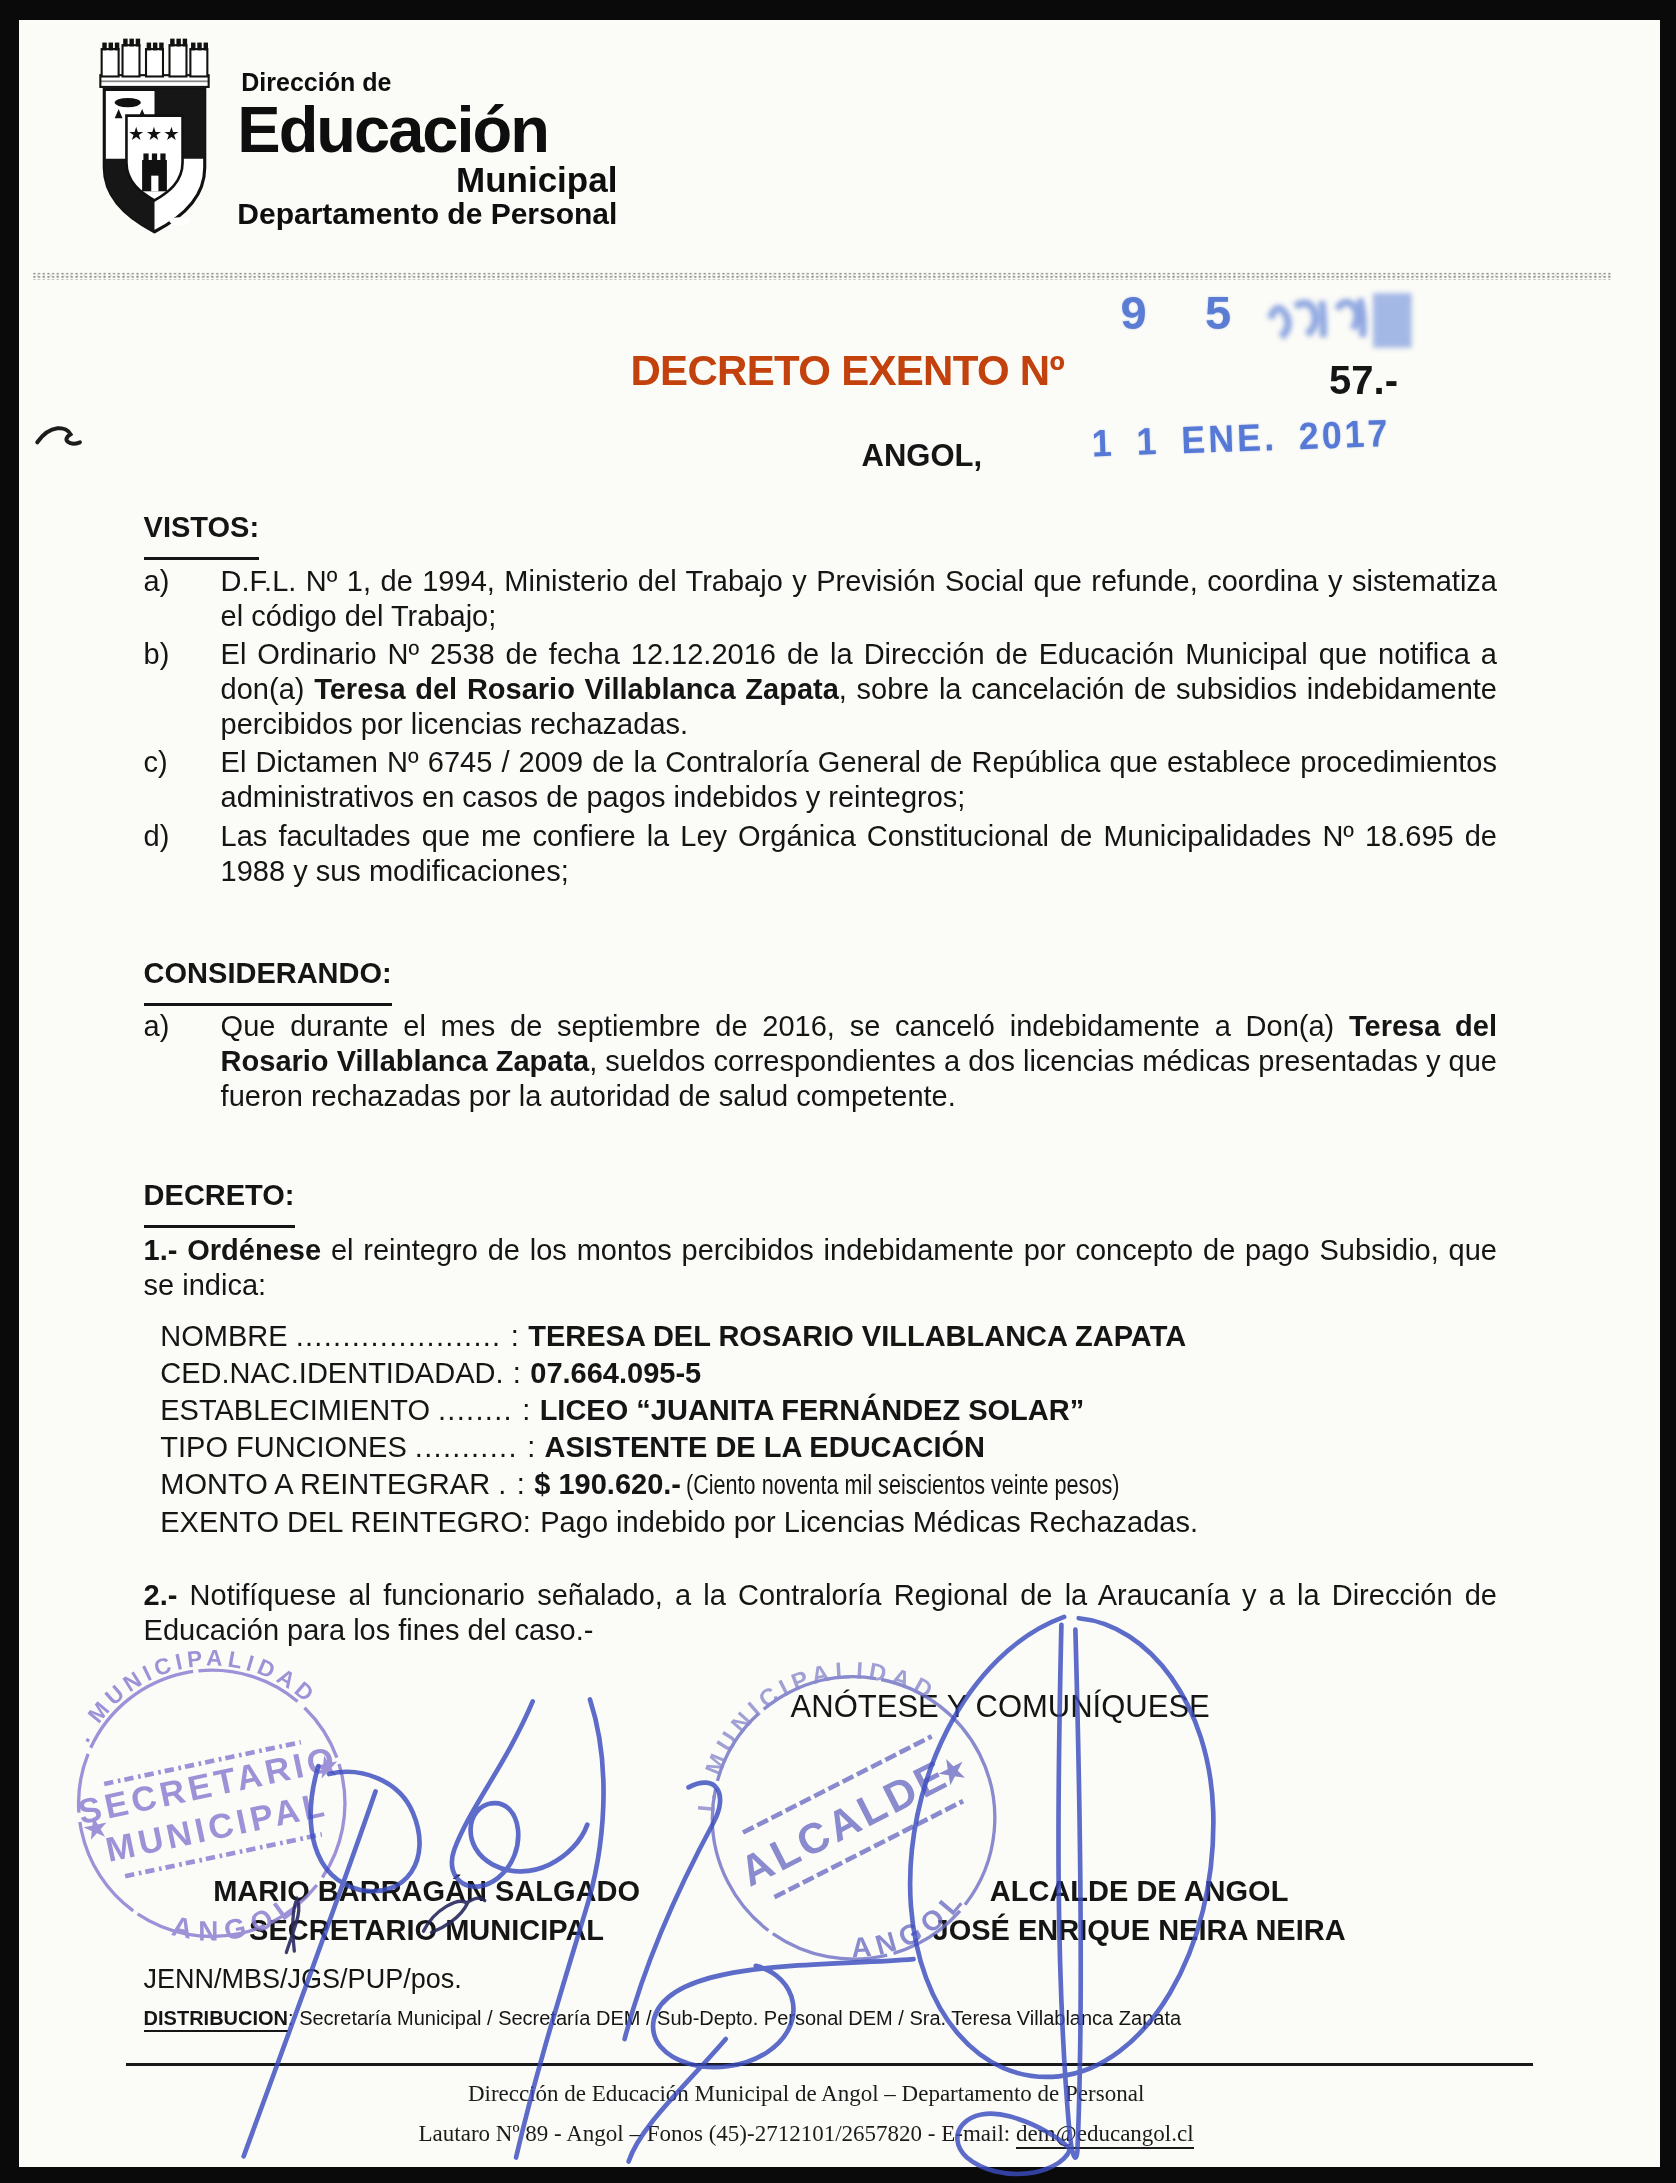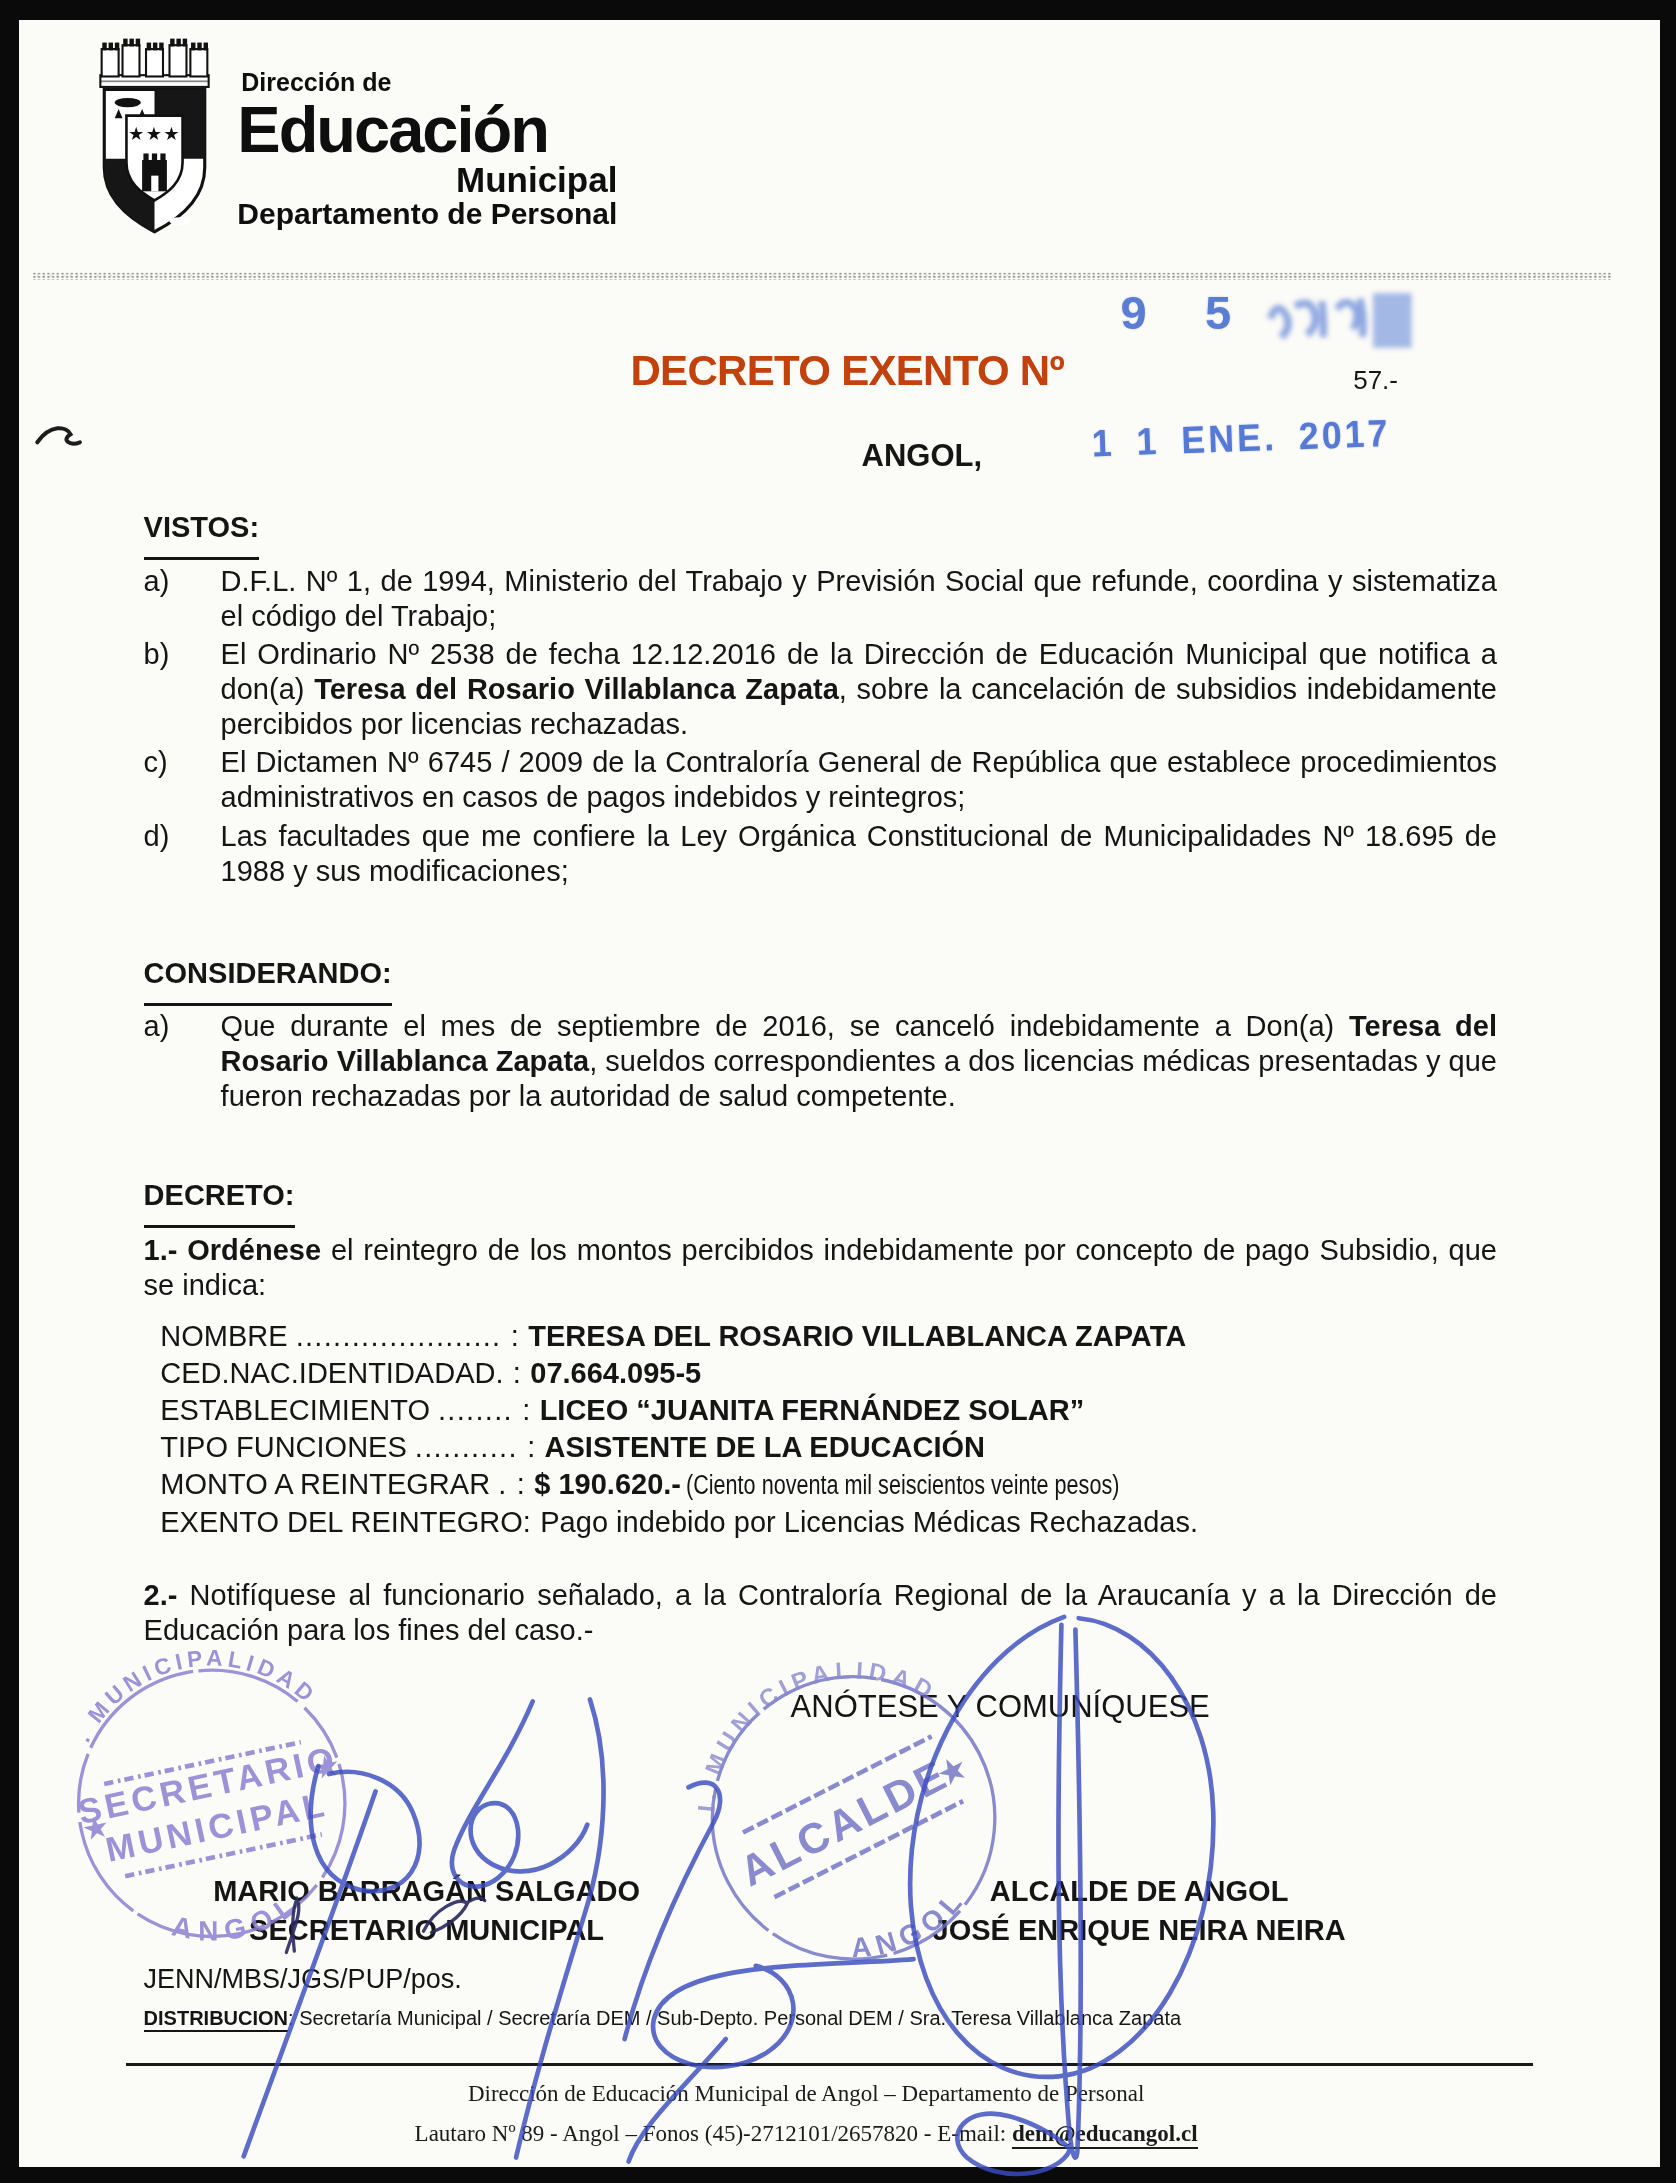--- a/index.html
+++ b/index.html
@@ -27,21 +27,21 @@
   .folio-stamp{position:absolute;left:1102px;top:265px;color:#3f66cc;
      font-size:47px;font-weight:bold;letter-spacing:22.6px;opacity:.85;
      transform:scaleY(.98);text-shadow:0 0 2px rgba(63,102,204,.45);}
 
   
   .bodycol{margin:0 163px 0 125px;font-size:29px;line-height:35px;color:#151515;}
 
   .title-row{position:relative;margin-top:73px;height:48px;}
   .title-main{position:absolute;left:50%;transform:translateX(-50%);margin-left:27px;
      font-size:42px;font-weight:bold;letter-spacing:-0.7px;white-space:nowrap;color:#c2410c;}
-  .title-num{position:absolute;right:99px;top:9.3px;font-size:26px;font-weight:normal;}
+  .title-num{position:absolute;right:99px;top:9.3px;font-size:40px;font-weight:bold;}
 
   .angol-row{position:relative;margin-top:37px;height:41px;}
   .angol{margin-left:718px;font-size:31px;font-weight:bold;display:inline-block;}
   .date-stamp{position:absolute;right:107px;top:-22.6px;color:#4a6fd4;
      font-size:38px;font-weight:bold;letter-spacing:3.3px;word-spacing:9.3px;opacity:.92;
      transform:rotate(-2deg) scaleX(.94);transform-origin:right top;white-space:nowrap;
      text-shadow:0 0 2px rgba(74,111,212,.4);}
 
   .sec{margin-top:31px;}
   .sec-heading{font-weight:bold;}
@@ -70,21 +70,21 @@
   .name-left{width:586px;text-align:center;margin-left:-10px;}
   .name-right{width:533px;text-align:center;margin-left:153px;}
 
   .jenn{margin-top:12px;font-size:27px;}
   .dist{margin-top:4px;font-size:20px;}
   .dist-label{font-weight:bold;border-bottom:2.7px solid #151515;padding-bottom:0.7px;}
 
   .footer-rule{margin:27px 0 0 -17.3px;width:1407px;height:3.3px;background:#191919;}
   .footer{margin:8px 0 0 -27px;width:1379px;text-align:center;
      font-family:"Liberation Serif",serif;font-size:23px;line-height:40px;color:#1b1b1b;}
-  .email{border-bottom:2.7px solid #1b1b1b;padding-bottom:0.7px;font-weight:bold;}
+  .email{border-bottom:2.7px solid #1b1b1b;padding-bottom:0.7px;}
 
   
   .ink-overlay{position:absolute;left:0;top:0;width:1676px;height:2183px;
      pointer-events:none;z-index:6;}
   .stamp-text{font-family:"Liberation Sans",sans-serif;font-weight:bold;}
 </style>
 </head>
 <body>
 
 <div class="scan">

